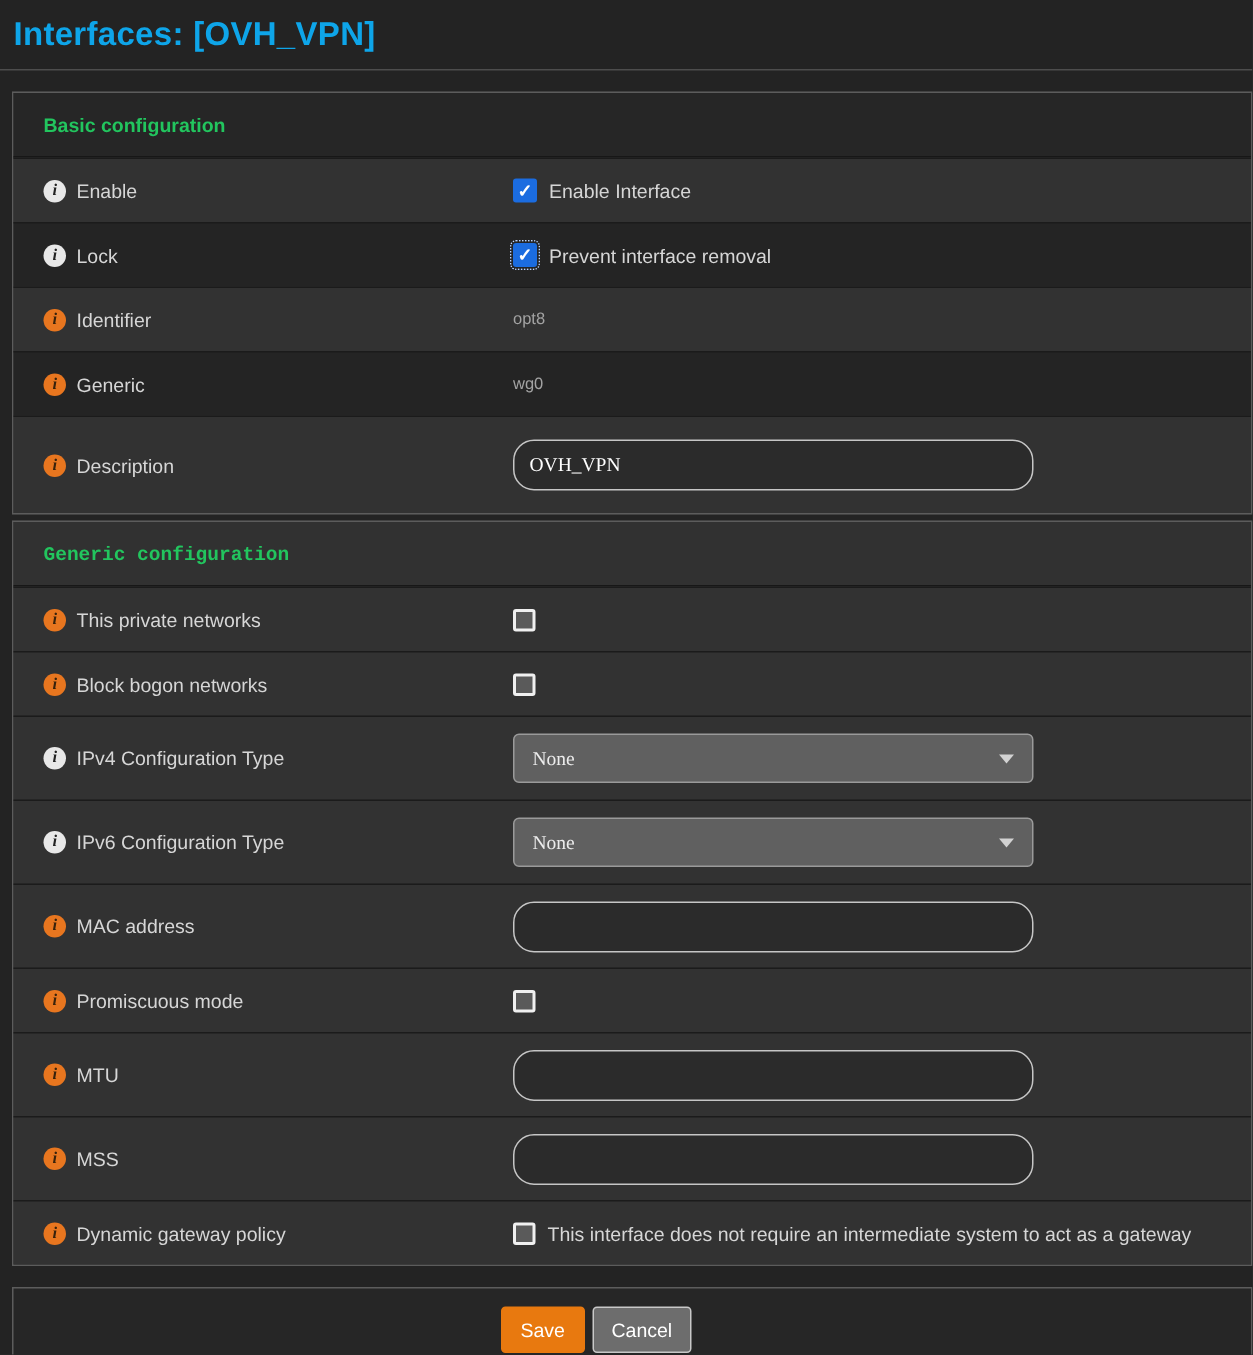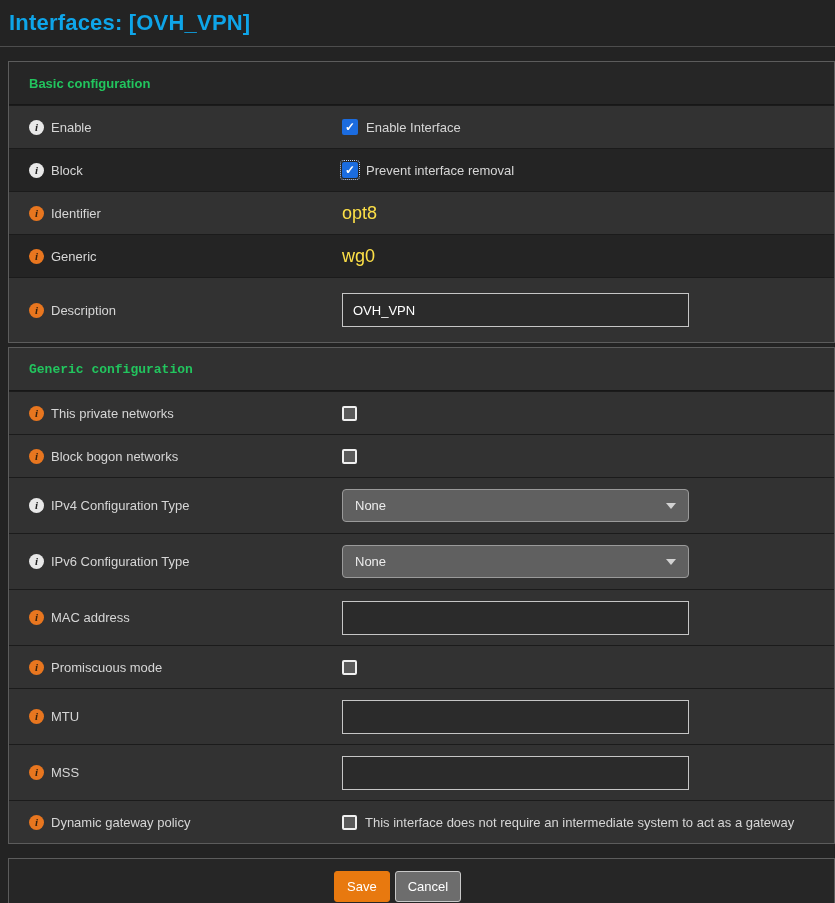--- a/index.html
+++ b/index.html
@@ -54,33 +54,34 @@
   .checkbox{flex:none;border-radius:2px;cursor:pointer;box-sizing:border-box;}
   .checkbox.checked{
     width:16px;height:16px;background:#1b6ce0;
     display:flex;align-items:center;justify-content:center;
     color:#fff;font-size:12px;font-weight:bold;line-height:1;
   }
   .checkbox.unchecked{
     width:15px;height:15px;background:#5a5a5a;border:2px solid #f0f0f0;
   }
   .checkbox.focused{outline:1px dotted #bcd4ff;outline-offset:1px;}
-  .static-value{font-size:18px;color:#fde047;}
+  .static-value{font-size:11px;color:#a3a3a3;}
   .text-input{
     width:347px;height:34px;box-sizing:border-box;
-    background:#2b2b2b;border:1px solid #c6c6c6;border-radius:0;
+    background:#2b2b2b;border:1px solid #c6c6c6;border-radius:14px;
     color:#fff;font-size:13px;padding:0 10px;outline:none;
-    font-family:Liberation Sans, sans-serif;
+    font-family:Liberation Serif, serif;
   }
   .select{
     width:347px;height:33px;box-sizing:border-box;
     background:#606060;border:1px solid #9a9a9a;border-radius:4px;
     color:#ececec;font-size:13px;padding:0 12px;
     display:flex;align-items:center;justify-content:space-between;
     cursor:pointer;
+    font-family:Liberation Serif, serif;
   }
   .caret{
     width:0;height:0;border-left:5px solid transparent;
     border-right:5px solid transparent;border-top:6px solid #d2d2d2;
   }
   .footer-panel{
     margin-left:8px;margin-top:14px;border:1px solid #5c5c5c;background:#262626;
     padding:12px 0 12px 325px;display:flex;gap:5px;
   }
   .btn{
@@ -105,21 +106,21 @@
           <span>Enable</span>
         </div>
         <div class="control-col">
           <span class="checkbox checked">✓</span>
           <span>Enable Interface</span>
         </div>
       </div>
       <div class="row dark">
         <div class="label-col">
           <span class="info-icon info-white">i</span>
-          <span>Block</span>
+          <span>Lock</span>
         </div>
         <div class="control-col">
           <span class="checkbox checked focused">✓</span>
           <span>Prevent interface removal</span>
         </div>
       </div>
       <div class="row light">
         <div class="label-col">
           <span class="info-icon info-orange">i</span>
           <span>Identifier</span>

